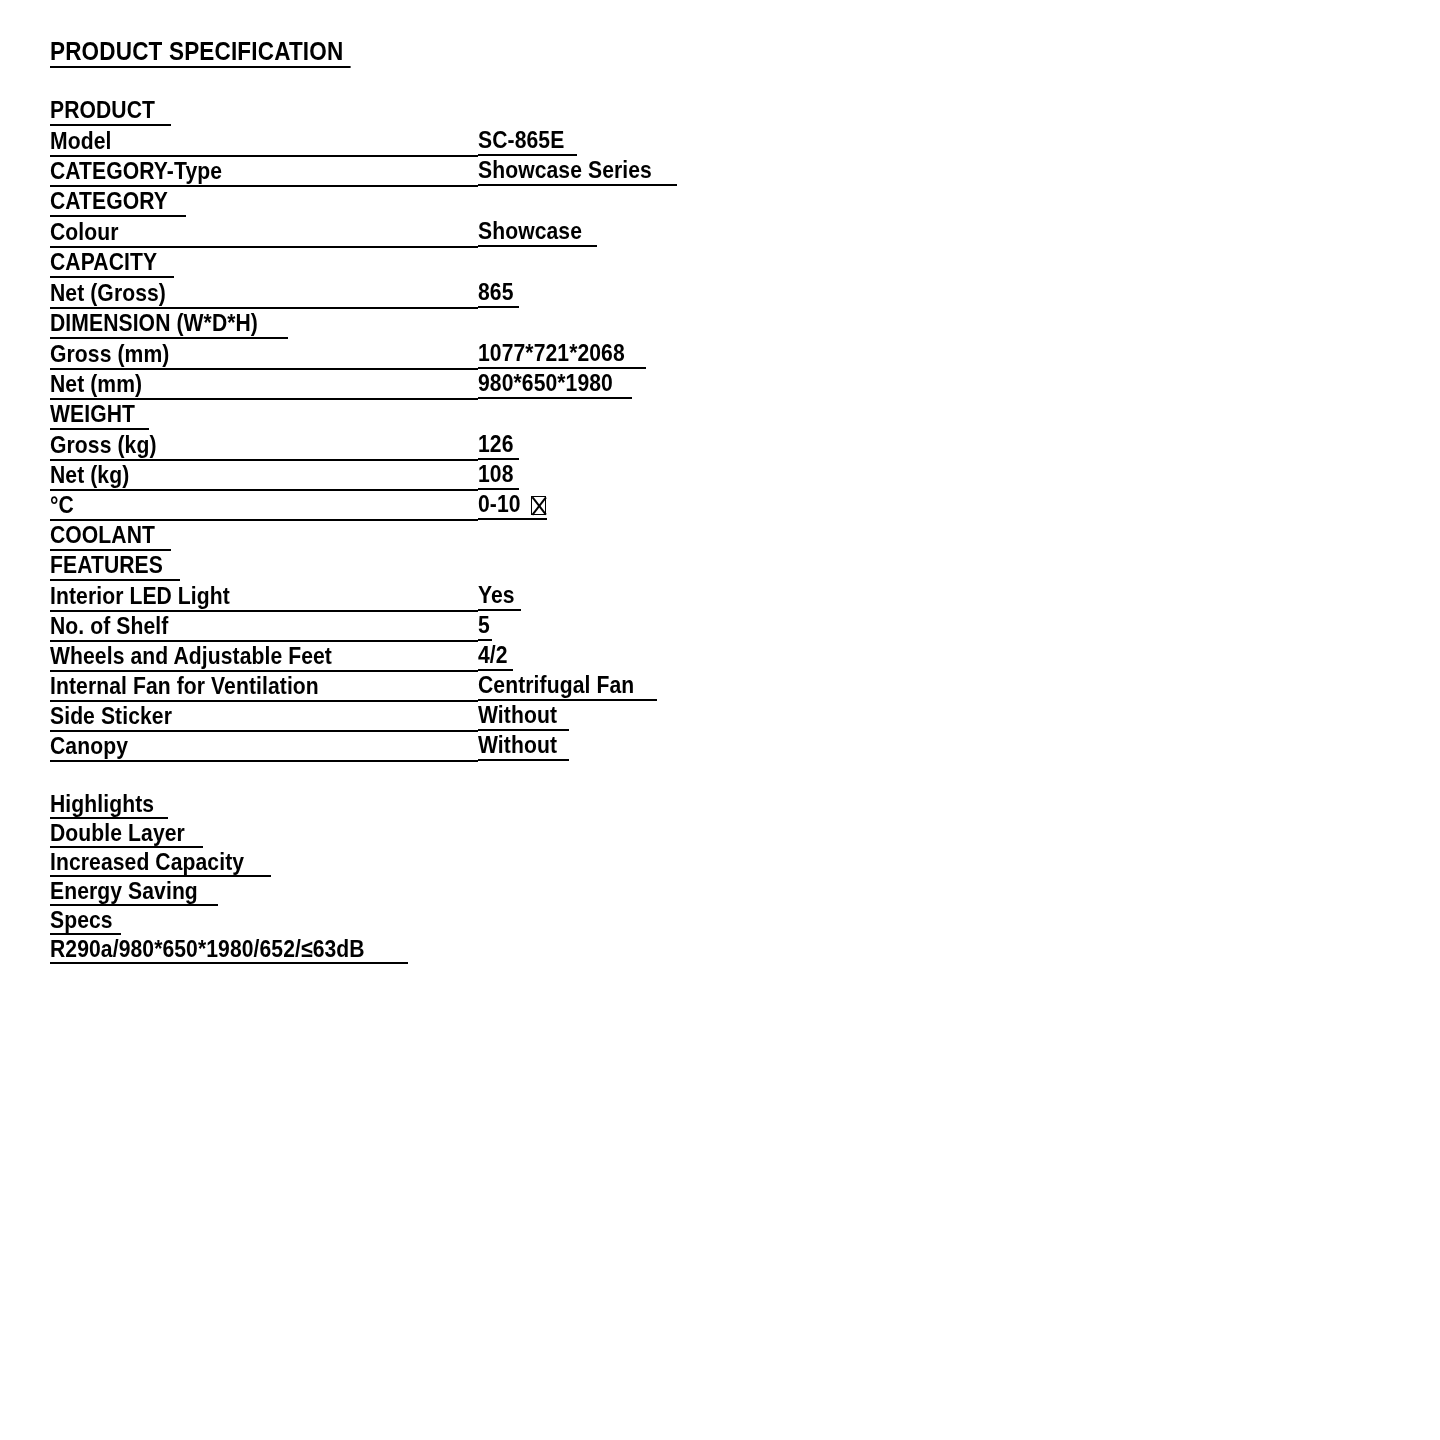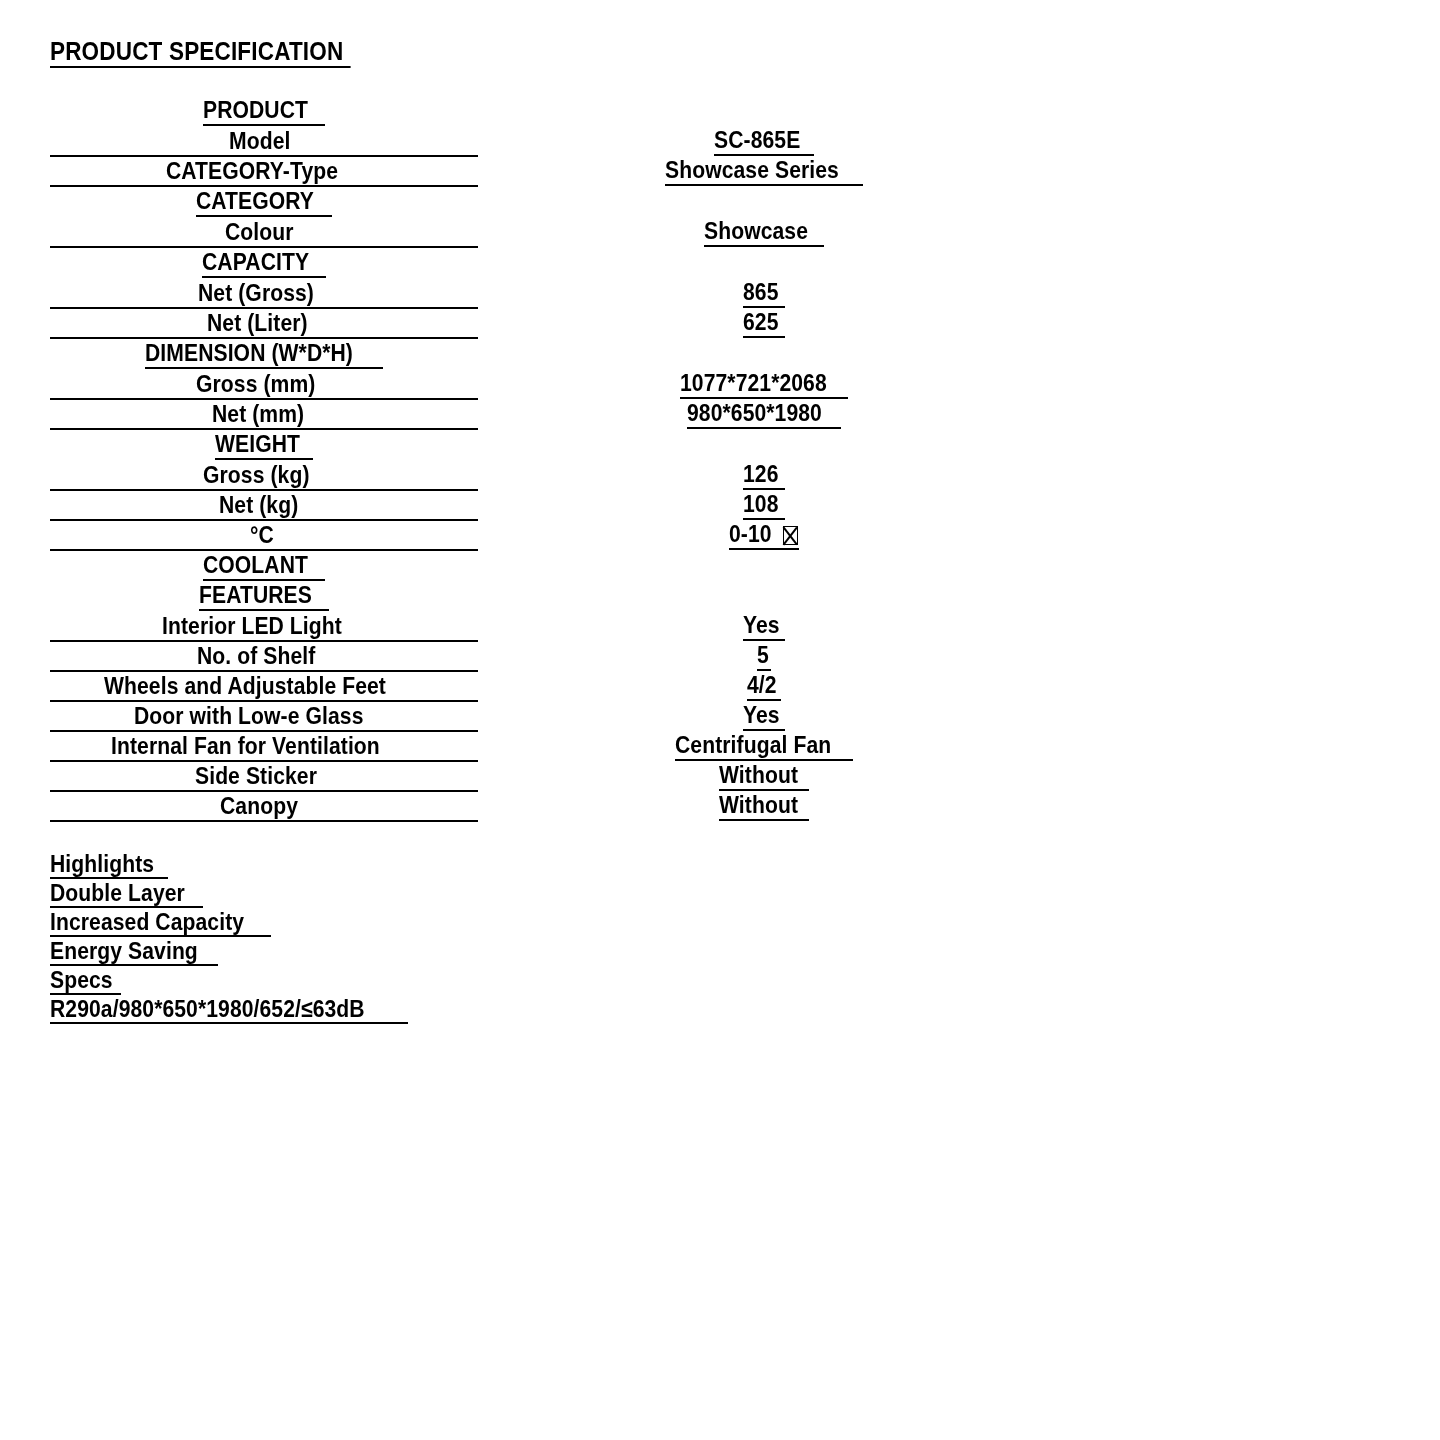--- a/index.html
+++ b/index.html
@@ -39,21 +39,20 @@
     white-space: nowrap;
   }
 
   .title-block { margin-bottom: 28px; }
 
   
   .spec-table {
     border-collapse: collapse;
     table-layout: fixed;
     width: 1000px;
-    text-align: center;
   }
   .spec-table td {
     padding: 0;
     vertical-align: bottom;
     height: 29px;
   }
 
   .cell-inner {
     display: inline-block;
     font-size: 24px;
@@ -152,24 +151,20 @@
           <td class="col-value"><span class="rule-wrap"><span class="cell-inner">Showcase</span></span></td>
         </tr>
         <tr class="section-row">
           <td class="col-label"><span class="rule-wrap"><span class="cell-inner">CAPACITY</span></span></td>
           <td class="col-value"></td>
         </tr>
         <tr class="data-row">
           <td class="col-label"><span class="cell-inner">Net (Gross)</span></td>
           <td class="col-value"><span class="rule-wrap"><span class="cell-inner">865</span></span></td>
         </tr>
-        <tr class="data-row">
-          <td class="col-label"><span class="cell-inner">Net (Liter)</span></td>
-          <td class="col-value"><span class="rule-wrap"><span class="cell-inner">625</span></span></td>
-        </tr>
         <tr class="section-row">
           <td class="col-label"><span class="rule-wrap"><span class="cell-inner">DIMENSION (W*D*H)</span></span></td>
           <td class="col-value"></td>
         </tr>
         <tr class="data-row">
           <td class="col-label"><span class="cell-inner">Gross (mm)</span></td>
           <td class="col-value"><span class="rule-wrap"><span class="cell-inner">1077*721*2068</span></span></td>
         </tr>
         <tr class="data-row">
           <td class="col-label"><span class="cell-inner">Net (mm)</span></td>
@@ -203,24 +198,20 @@
           <td class="col-label"><span class="cell-inner">Interior LED Light</span></td>
           <td class="col-value"><span class="rule-wrap"><span class="cell-inner">Yes</span></span></td>
         </tr>
         <tr class="data-row">
           <td class="col-label"><span class="cell-inner">No. of Shelf</span></td>
           <td class="col-value"><span class="rule-wrap"><span class="cell-inner">5</span></span></td>
         </tr>
         <tr class="data-row">
           <td class="col-label"><span class="cell-inner">Wheels and Adjustable Feet</span></td>
           <td class="col-value"><span class="rule-wrap"><span class="cell-inner">4/2</span></span></td>
-        </tr>
-        <tr class="data-row">
-          <td class="col-label"><span class="cell-inner">Door with Low-e Glass</span></td>
-          <td class="col-value"><span class="rule-wrap"><span class="cell-inner">Yes</span></span></td>
         </tr>
         <tr class="data-row">
           <td class="col-label"><span class="cell-inner">Internal Fan for Ventilation</span></td>
           <td class="col-value"><span class="rule-wrap"><span class="cell-inner">Centrifugal Fan</span></span></td>
         </tr>
         <tr class="data-row">
           <td class="col-label"><span class="cell-inner">Side Sticker</span></td>
           <td class="col-value"><span class="rule-wrap"><span class="cell-inner">Without</span></span></td>
         </tr>
         <tr class="data-row">

